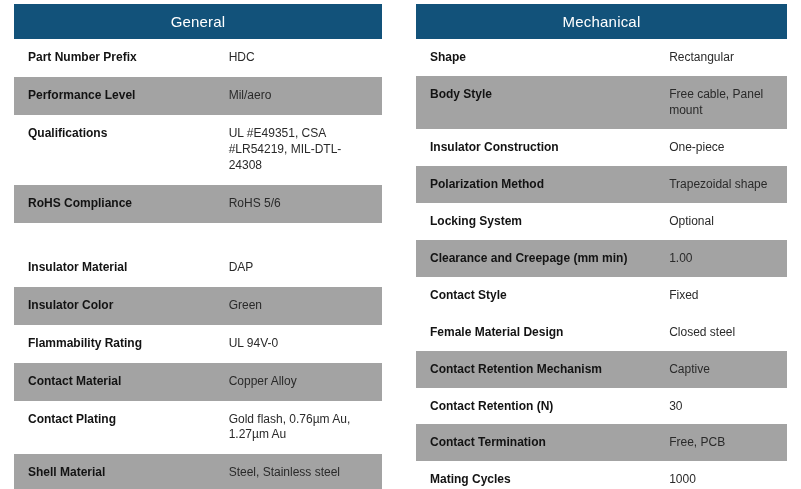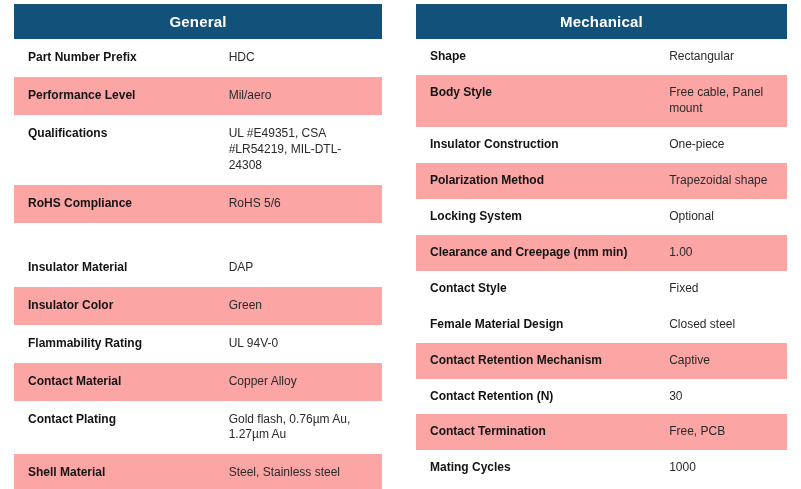--- a/index.html
+++ b/index.html
@@ -42,50 +42,49 @@
     margin-bottom: 26px;
   }
   .table-block:last-child {
     margin-bottom: 0;
   }
   .table-header {
     background: #12527a;
     color: #ffffff;
     text-align: center;
     font-size: 15px;
-    font-weight: bold;
+    font-weight: normal;
     padding: 9px 6px;
     letter-spacing: 0.2px;
   }
   .spec-table td {
     font-size: 12px;
     padding: 11px 10px 11px 14px;
     vertical-align: top;
     line-height: 1.33;
   }
   .spec-table tr.row-alt td {
-    background: #fca5a5;
+    background: #a3a3a3;
   }
   .spec-table tr.row-plain td {
     background: #ffffff;
   }
   td.label {
     font-weight: bold;
     width: 48%;
     color: #131313;
   }
   td.value {
     color: #2a2a2a;
     font-weight: normal;
   }
   .col-right td.label {
     width: 58%;
   }
   .col-right .spec-table td {
-    padding-top: 10px;
     padding-bottom: 10px;
   }
 </style>
 </head>
 <body>
 
 <div class="page">
   <div class="column col-left">
       <div class="table-block">
         <div class="table-header">General</div>

